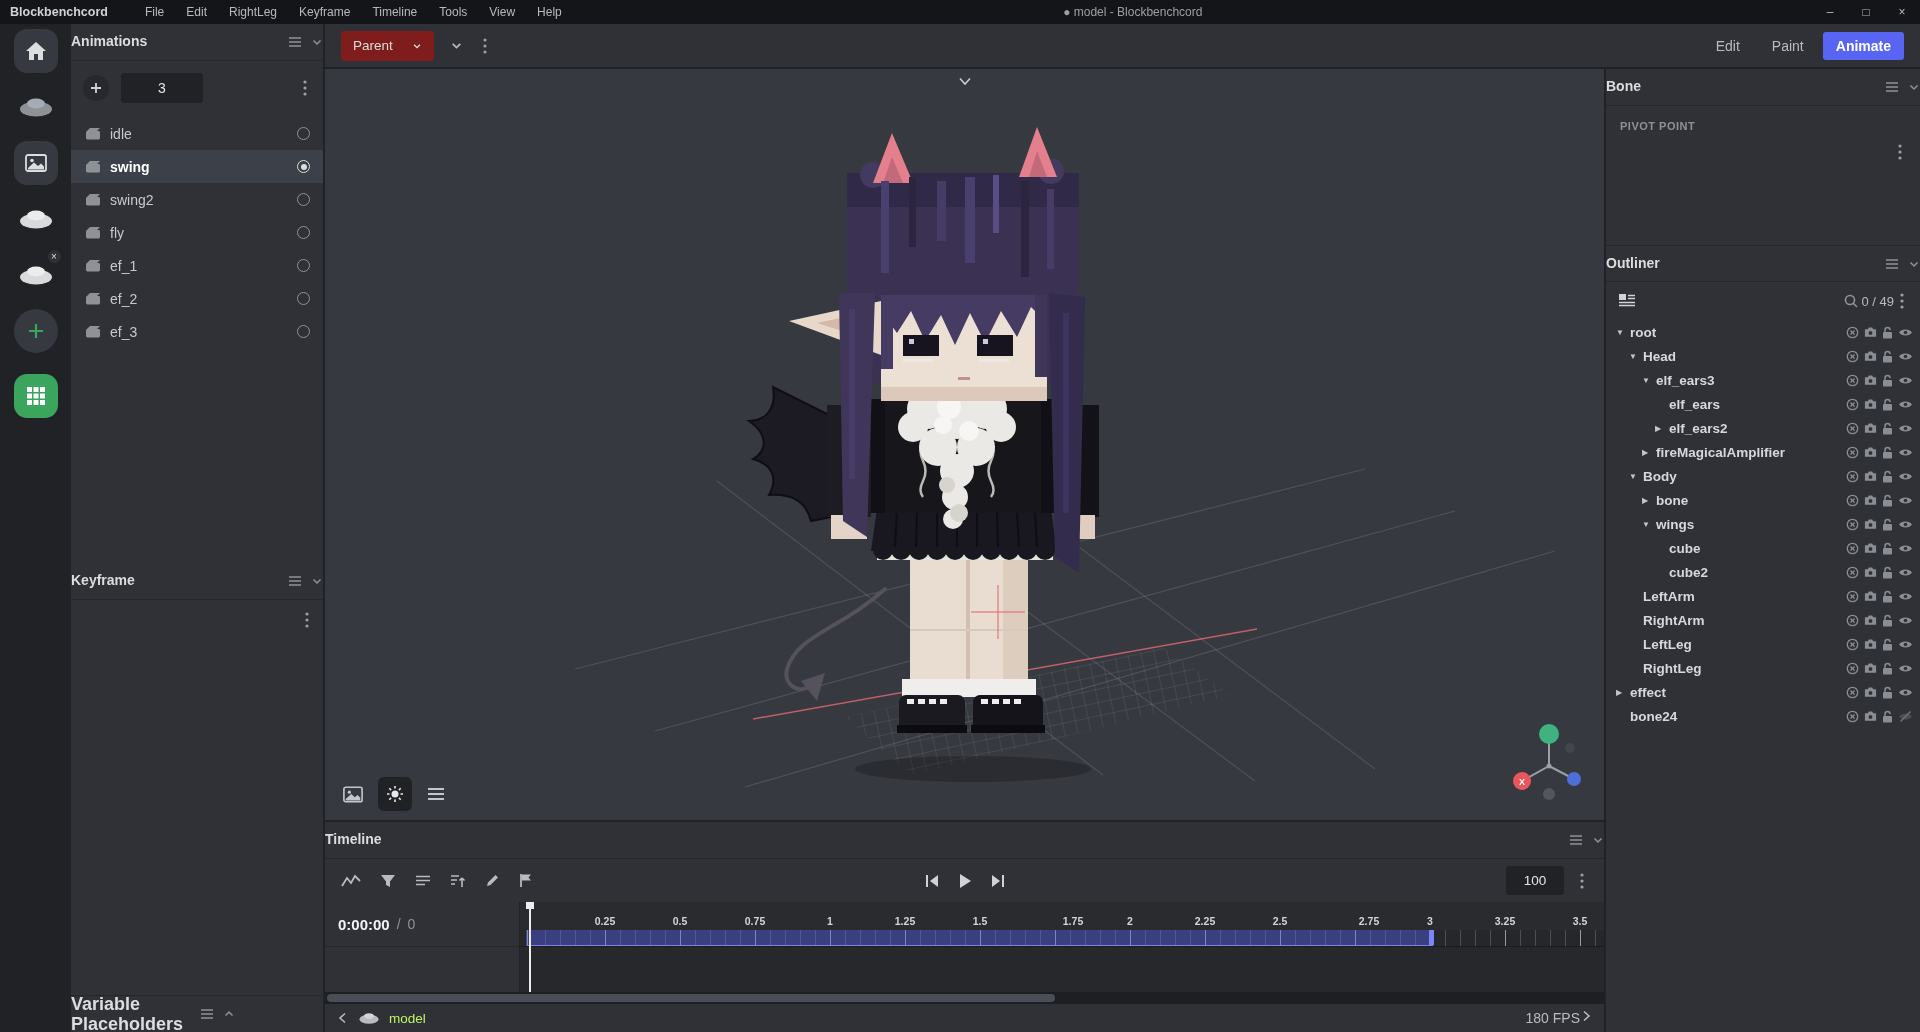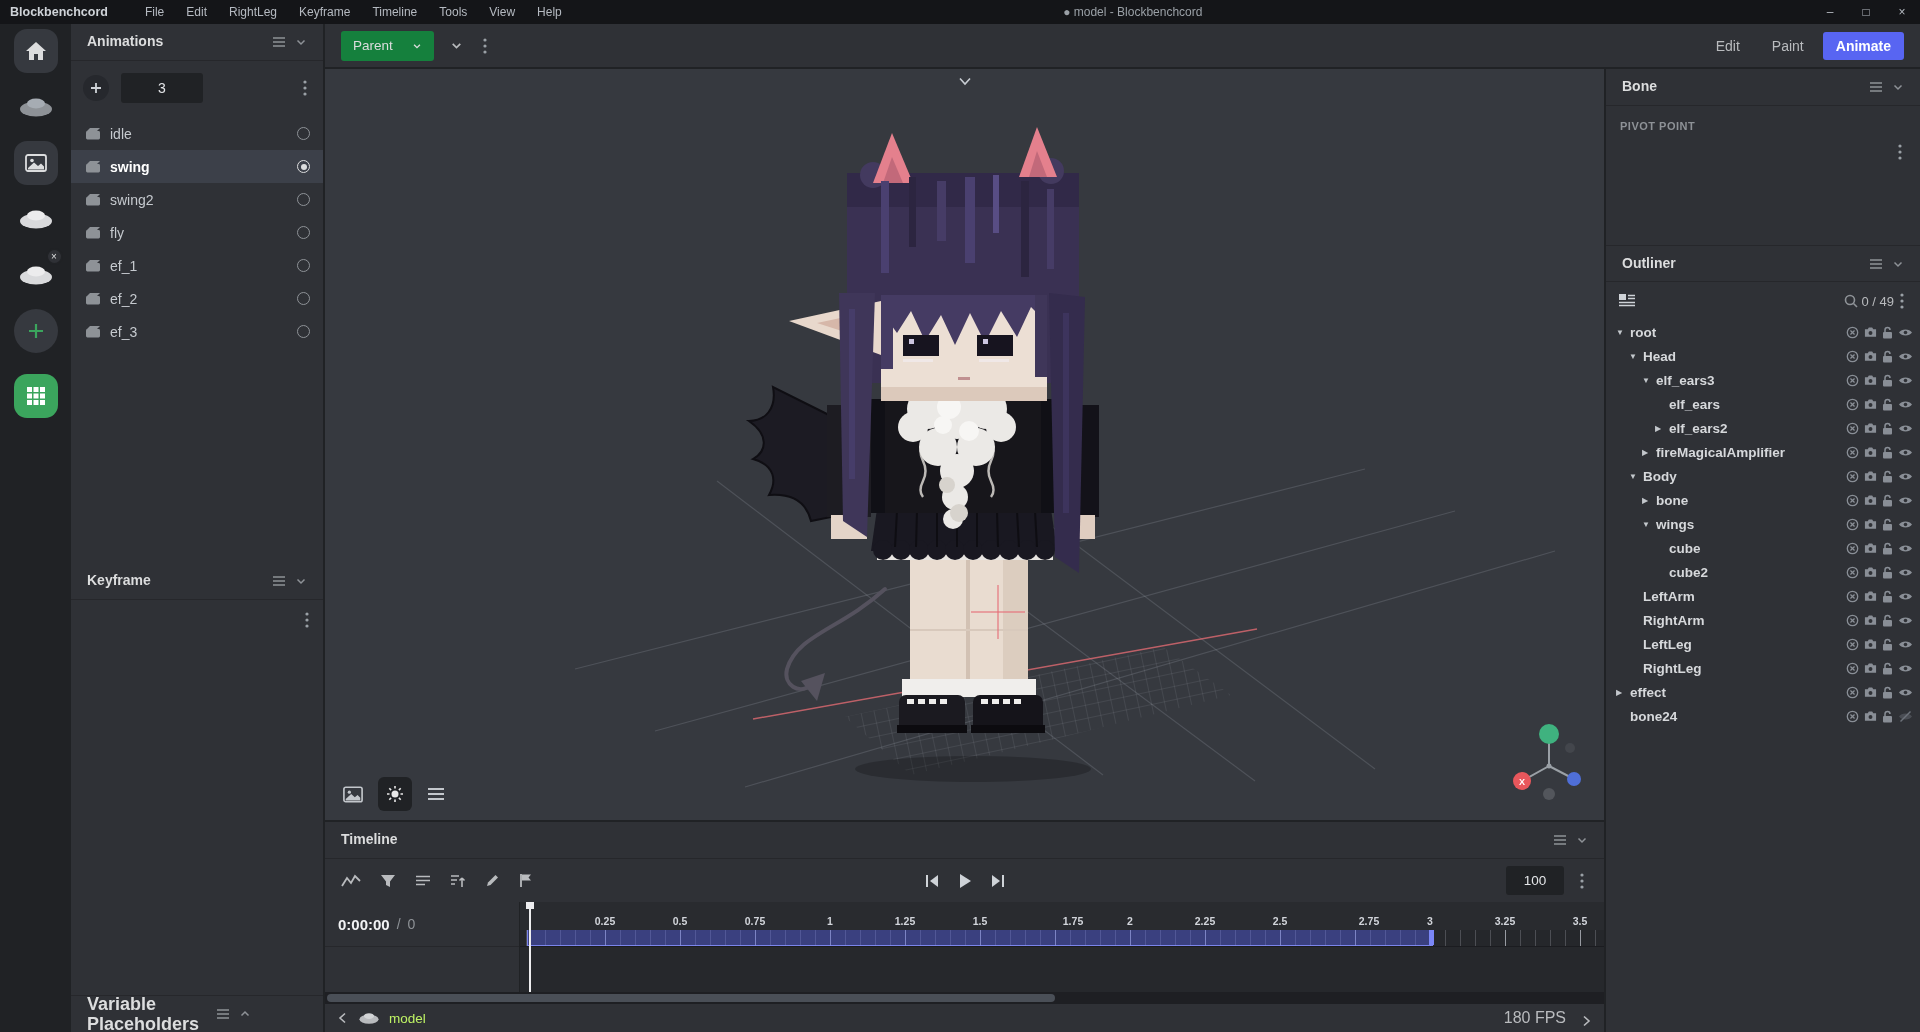--- a/index.html
+++ b/index.html
@@ -26,21 +26,21 @@
   .rail-btn{width:44px;height:44px;border-radius:13px;background:#36393f;display:flex;align-items:center;
     justify-content:center;position:relative;flex:0 0 44px}
   .rail-btn.plain{background:transparent}
   .rail-btn.last{margin-top:9px}
   .rail-badge{position:absolute;top:-5px;right:-5px;width:17px;height:17px;border-radius:50%;background:#2f3136;
     border:2px solid #202225;color:#dcddde;font-size:10px;line-height:13px;text-align:center}
 
   
   .left-col{width:254px;flex:0 0 254px;background:#2f3136;border-right:2px solid #202225;
     display:flex;flex-direction:column}
-  .panel-header{height:37px;flex:0 0 37px;display:flex;align-items:center;gap:9px;padding:0 16px;
+  .panel-header{height:37px;flex:0 0 37px;display:flex;align-items:center;gap:9px;padding:0 0;
     font-size:14px;font-weight:700;color:#dcddde;border-bottom:1px solid #26272b;background:#2f3136}
   .ph-title{flex:1;line-height:1.12}
   .ph-title.small{font-size:18px;max-width:120px;white-space:normal}
   .ph-icon{color:#8e9297;display:flex;align-items:center;cursor:pointer}
   .kebab{color:#9aa0a6;display:flex;cursor:pointer;padding:2px 4px}
 
   .anim-panel{height:539px;flex:0 0 539px;display:flex;flex-direction:column}
   .anim-toolbar{display:flex;align-items:center;gap:12px;padding:12px 12px 10px}
   .add-anim-btn{width:26px;height:26px;border-radius:50%;background:#26282d;display:flex;align-items:center;
     justify-content:center;color:#cfd3d8;cursor:pointer}
@@ -58,21 +58,21 @@
   .anim-row.playing .anim-radio::after{content:"";position:absolute;inset:2.5px;border-radius:50%;background:#dcddde}
 
   .keyframe-panel{flex:1;display:flex;flex-direction:column}
   .keyframe-body{flex:1;display:flex;justify-content:flex-end;align-items:flex-start;padding:10px 10px}
   .varplace-header{border-top:1px solid #26272b;border-bottom:none}
 
   
   .right-area{flex:1;display:flex;flex-direction:column;min-width:0}
   .top-toolbar{height:45px;flex:0 0 45px;background:#2f3136;border-bottom:2px solid #202225;
     display:flex;align-items:center;padding:0 16px;gap:10px}
-  .parent-btn{height:30px;background:#15803d;border-radius:3px;display:flex;align-items:center;gap:19px;
+  .parent-btn{height:30px;background:#7f1d1d;border-radius:3px;display:flex;align-items:center;gap:19px;
     padding:0 12px;font-size:13.5px;color:#dcddde;cursor:pointer}
   .tool-chevron{color:#b9bbbe;display:flex;padding:4px 6px;cursor:pointer}
   .mode-tabs{margin-left:auto;display:flex;align-items:center;gap:6px}
   .mode-tab{padding:0 13px;height:28px;display:flex;align-items:center;font-size:14px;color:#b9bbbe;
     border-radius:3px;cursor:pointer}
   .mode-tab.active{background:#5865f2;color:#fff;font-weight:600}
 
   .work-row{flex:1;display:flex;min-height:0}
   .center-col{flex:1;display:flex;flex-direction:column;min-width:0}
 
@@ -117,21 +117,21 @@
   .tl-playhead{position:absolute;left:9px;top:0;height:90px;width:2px;background:#ededef;z-index:3}
   .tl-playhead::before{content:"";position:absolute;top:0;left:-3px;width:8px;height:7px;background:#ededef}
   .tl-scroll{height:12px;flex:0 0 12px;background:#1e1f23;position:relative}
   .tl-thumb{position:absolute;left:2px;top:2px;height:8px;width:728px;background:#4a4f57;border-radius:4px;cursor:pointer}
 
   
   .status-bar{height:30px;flex:0 0 30px;background:#2f3136;border-top:2px solid #202225;display:flex;
     align-items:center;gap:9px;padding:0 12px;font-size:13.5px}
   .sb-chevron{color:#b9bbbe;display:flex;cursor:pointer}
   .sb-model-name{color:#bef264}
-  .sb-right{margin-left:auto;display:flex;align-items:flex-end;gap:14px;color:#b9bbbe;font-size:16px}
+  .sb-right{margin-left:auto;display:flex;align-items:flex-start;gap:0;color:#b9bbbe;font-size:14px}
 
   
   .right-panel{width:316px;flex:0 0 316px;background:#2f3136;border-left:2px solid #202225;
     display:flex;flex-direction:column}
   .bone-body{height:139px;flex:0 0 139px;padding:14px 14px 0;display:flex;flex-direction:column}
   .section-label{font-size:11px;letter-spacing:.5px;color:#8e9297;font-weight:700}
   .bone-kebab-row{display:flex;justify-content:flex-end;margin-top:10px}
   .outliner-header{border-top:1px solid #26272b}
   .ol-toolbar{height:38px;flex:0 0 38px;display:flex;align-items:center;gap:2px;padding:0 12px}
   .ol-view-btn{color:#cfd3d8;display:flex;cursor:pointer}

